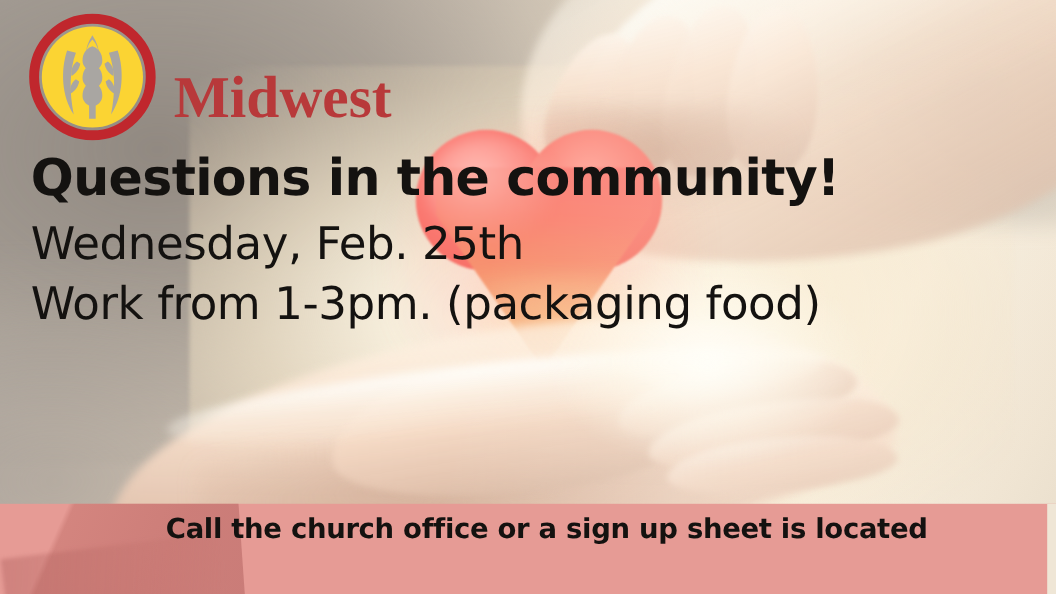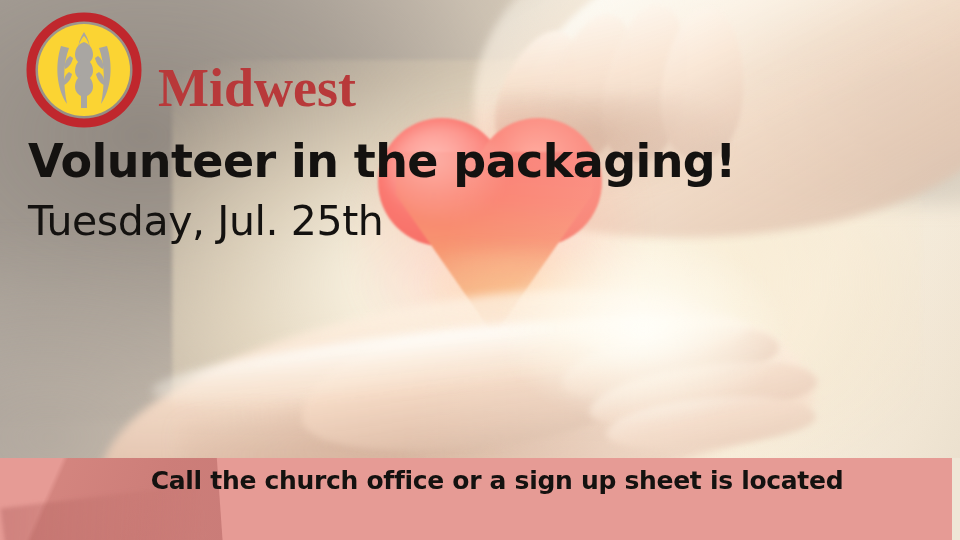--- a/index.html
+++ b/index.html
@@ -518,22 +518,23 @@
         <path d="M43 60 C39 63 37 68 38 73 C42 71 45 67 46 62 Z"></path>
         <path d="M73 60 C77 63 79 68 78 73 C74 71 71 67 70 62 Z"></path>
       </g>
     </svg>
     <div class="logo-words">
       <div class="logo-midwest">Midwest</div>
     </div>
   </div>
 
   <div class="copy">
-    <div class="headline">Volunteer in the packaging!</div>
-    <div class="bodyline">Tuesday, Jul. 25th</div>
+    <div class="headline">Questions in the community!</div>
+    <div class="bodyline">Wednesday, Feb. 25th</div>
+    <div class="bodyline">Work from 1-3pm. (packaging food)</div>
   </div>
 
   <div class="banner">
     <div class="banner-diag"></div>
     <div class="banner-diag2"></div>
     <div class="banner-edge-r"></div>
     <div class="banner-lines">
       <div class="banner-line">Call the church office or a sign up sheet is located</div>
     </div>
   </div>

